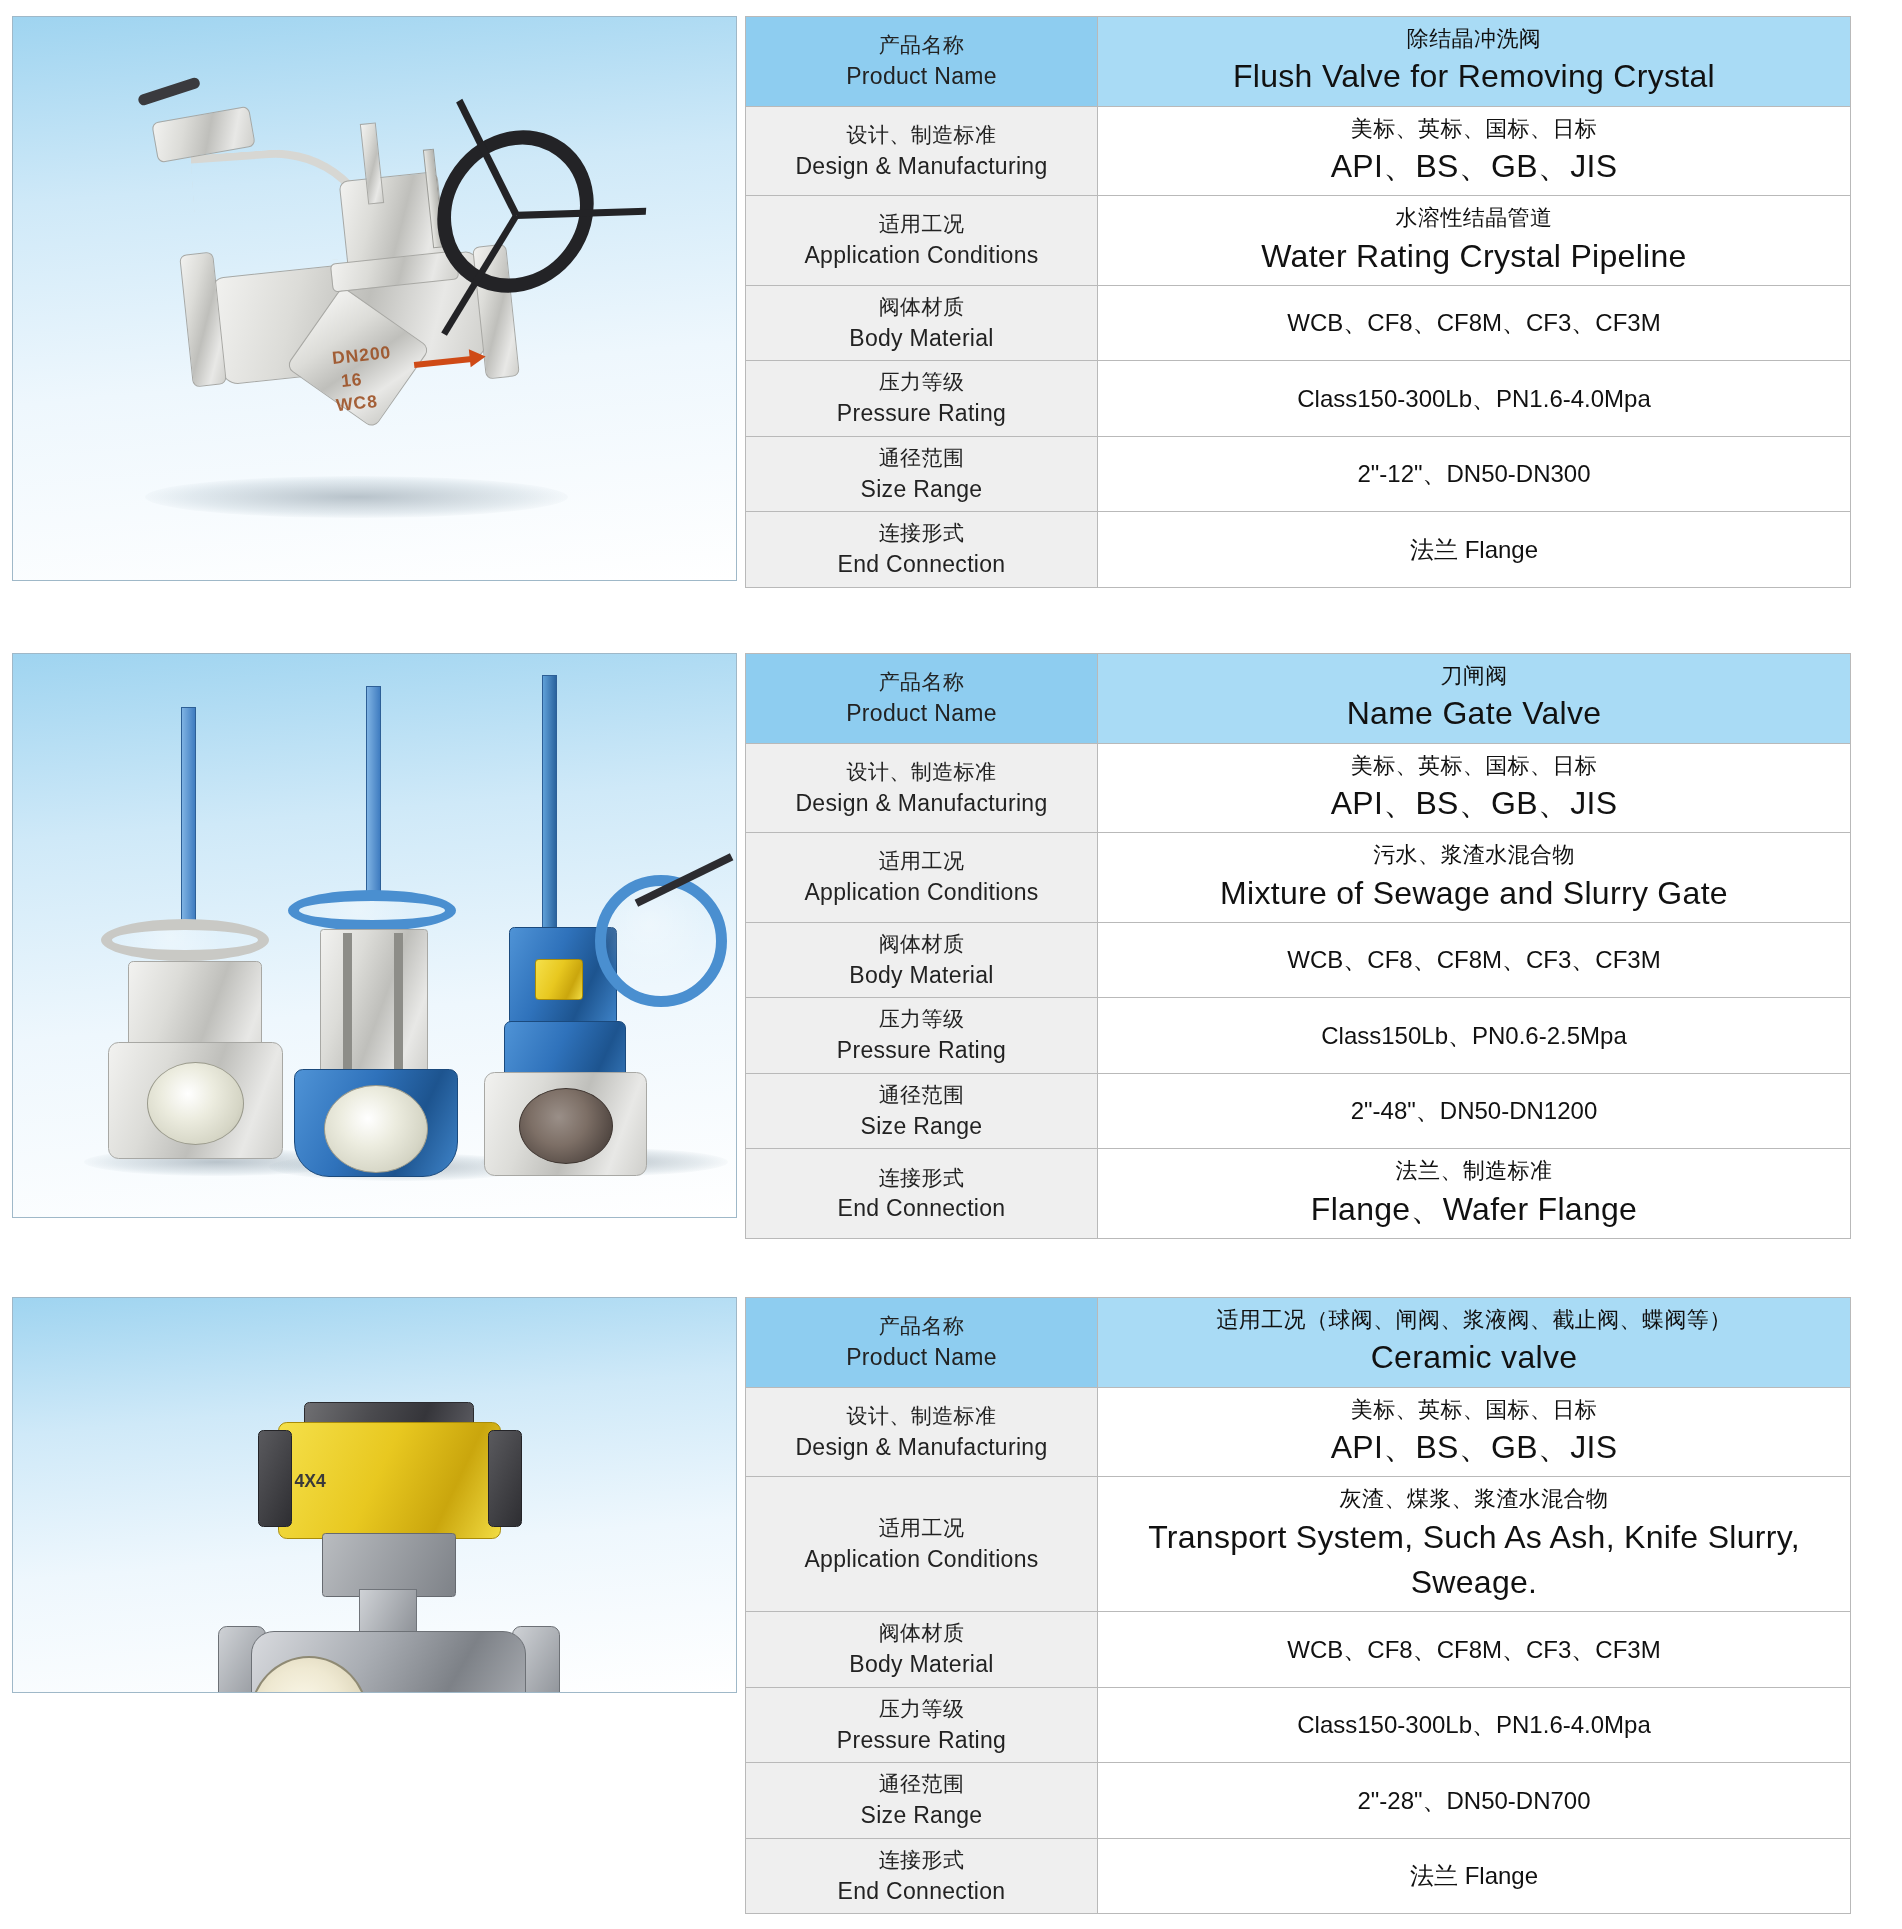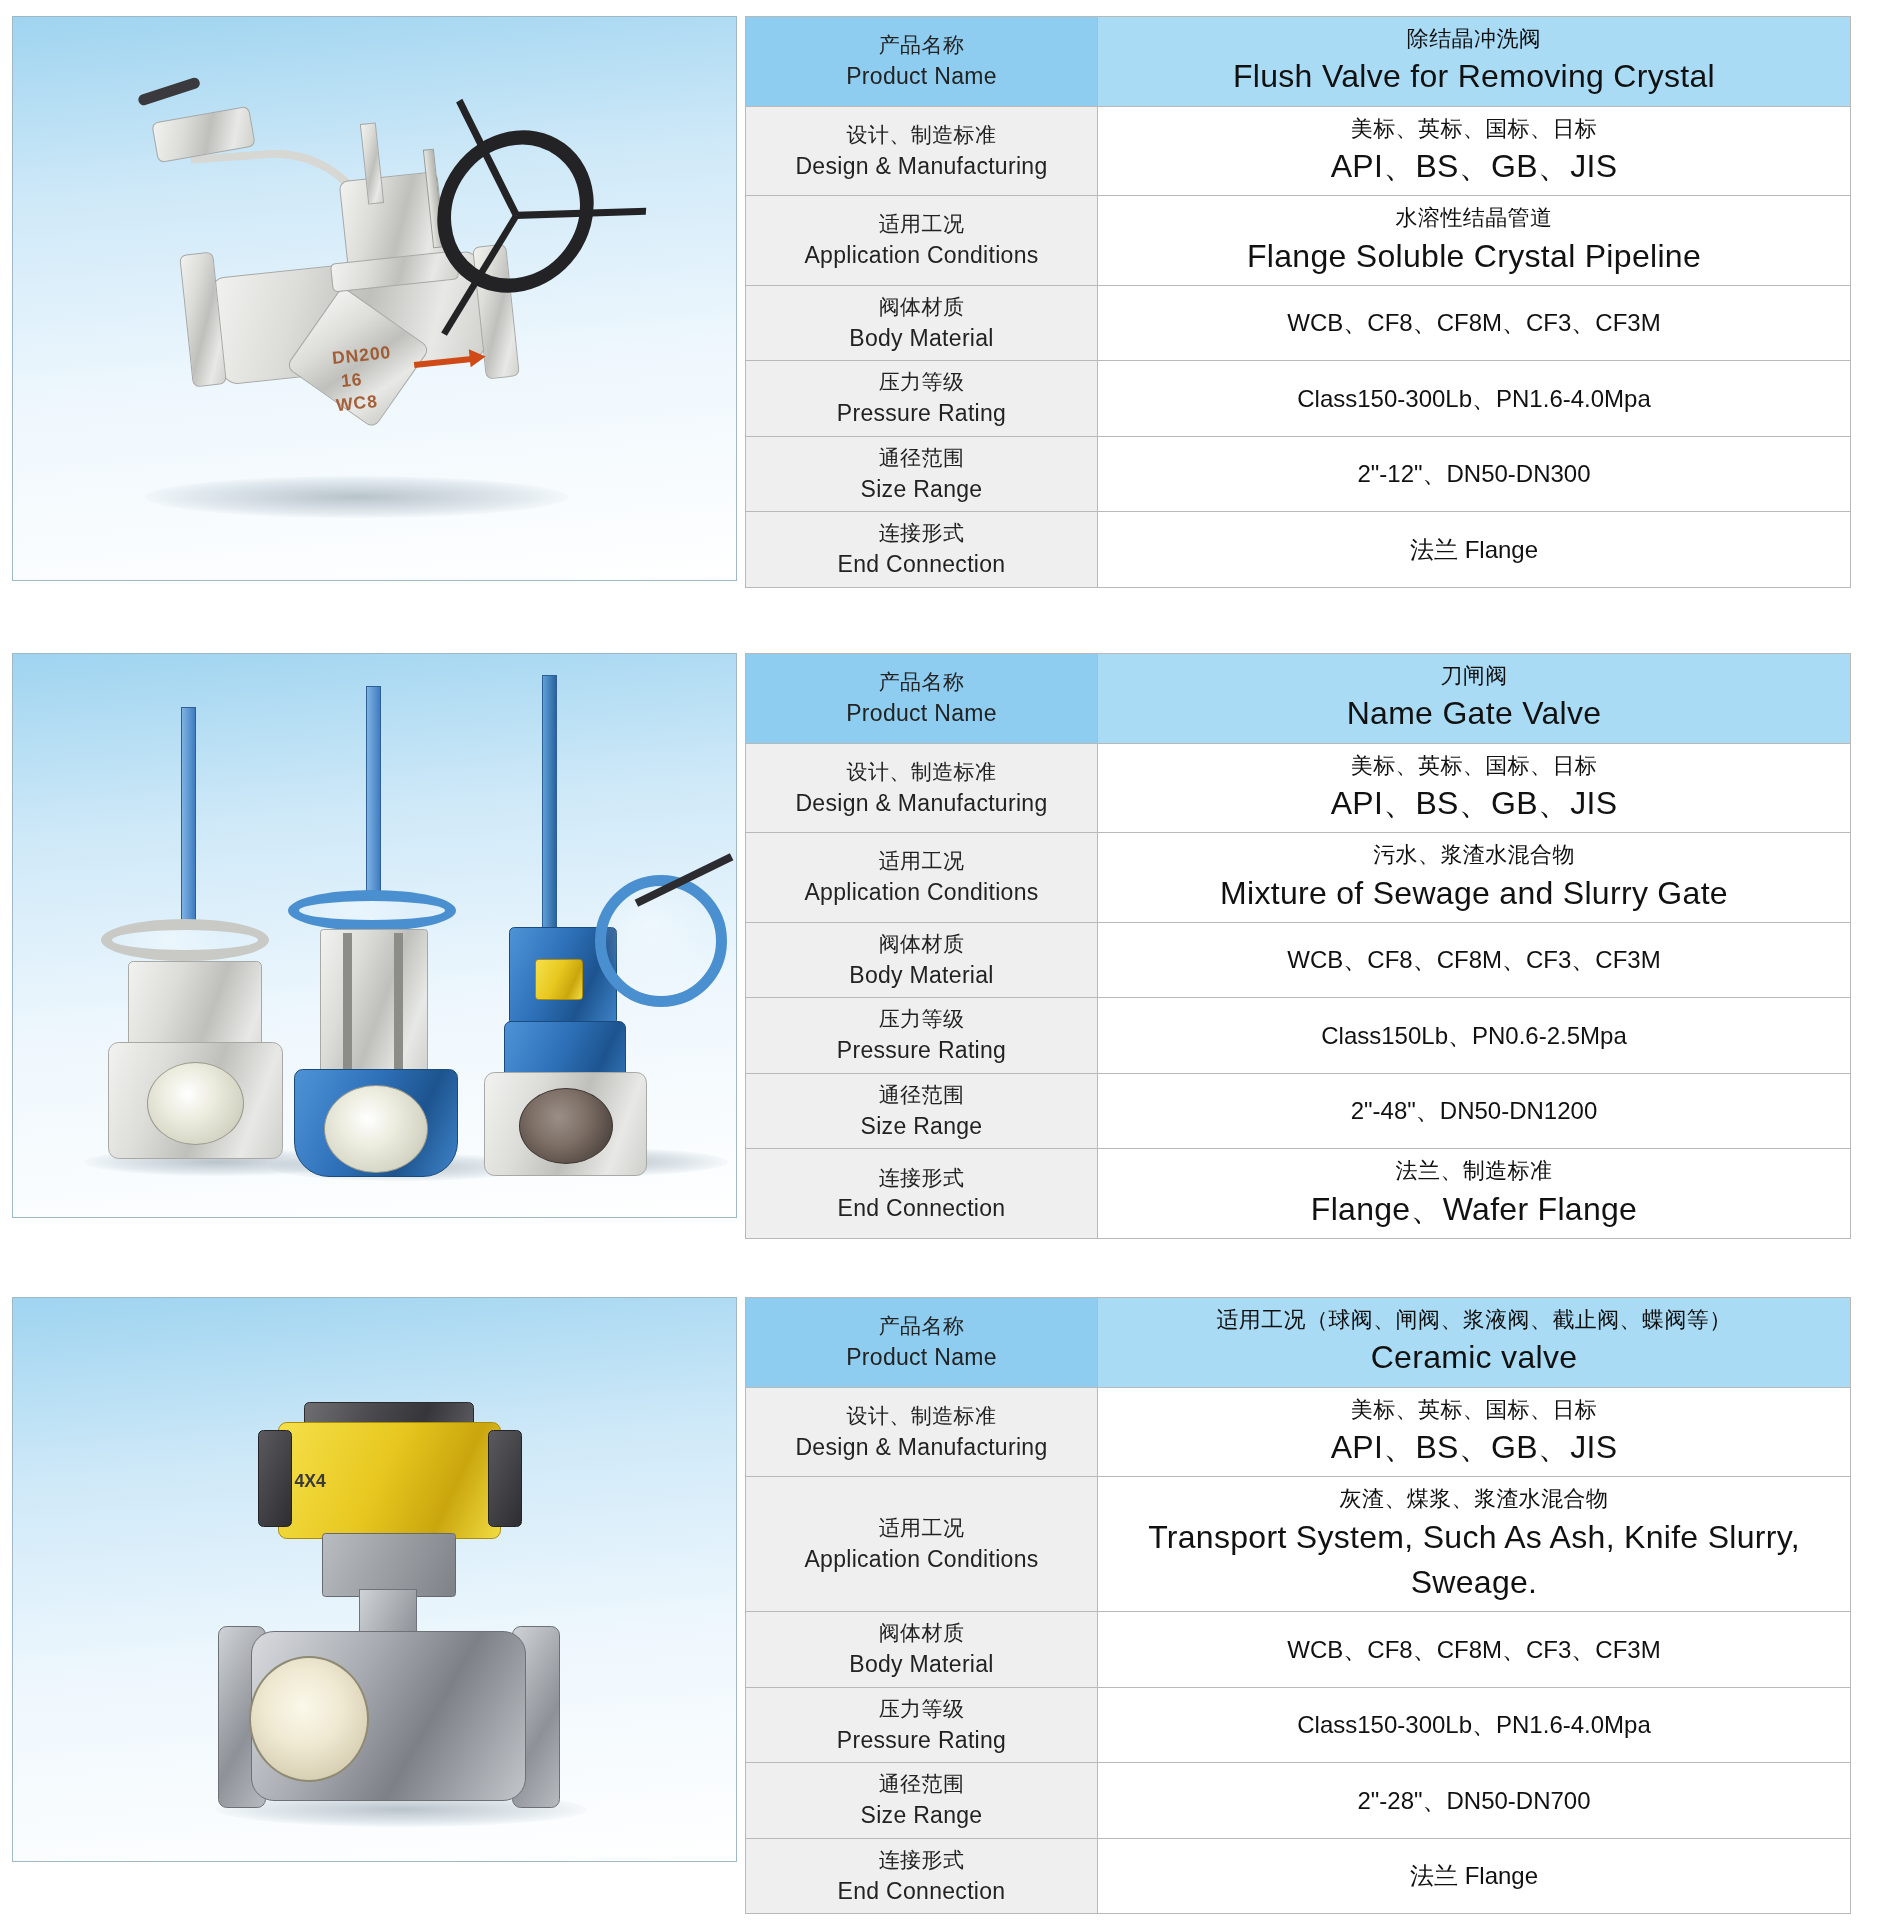--- a/index.html
+++ b/index.html
@@ -35,21 +35,21 @@
   .photo-frame {
     width: 725px;
     border: 0.9px solid #9fb8c8;
     box-sizing: border-box;
     background: linear-gradient(175deg, #9fd4f0 0%, #cfe9f8 30%, #eef7fd 62%, #ffffff 100%);
     position: relative;
     overflow: hidden;
   }
   .photo-frame.h1 { height: 565px; }
   .photo-frame.h2 { height: 565px; }
-  .photo-frame.h3 { height: 565px; }
+  .photo-frame.h3 { height: 396px; }
 
   .table-col {
     flex: 1 1 auto;
     box-sizing: border-box;
     padding-right: 14px;
   }
   table.spec {
     border-collapse: collapse;
     width: 1106px;
     table-layout: fixed;
@@ -326,21 +326,21 @@
               <span class="en">API、BS、GB、JIS</span>
             </td>
           </tr>
           <tr>
             <td class="label">
               <span class="cn">适用工况</span>
               <span class="en">Application Conditions</span>
             </td>
             <td class="value">
               <span class="cn">水溶性结晶管道</span>
-              <span class="en">Flange Soluble Crystal Pipeline</span>
+              <span class="en">Water Rating Crystal Pipeline</span>
             </td>
           </tr>
           <tr>
             <td class="label">
               <span class="cn">阀体材质</span>
               <span class="en">Body Material</span>
             </td>
             <td class="value">
               <span class="single">WCB、CF8、CF8M、CF3、CF3M</span>
             </td>

